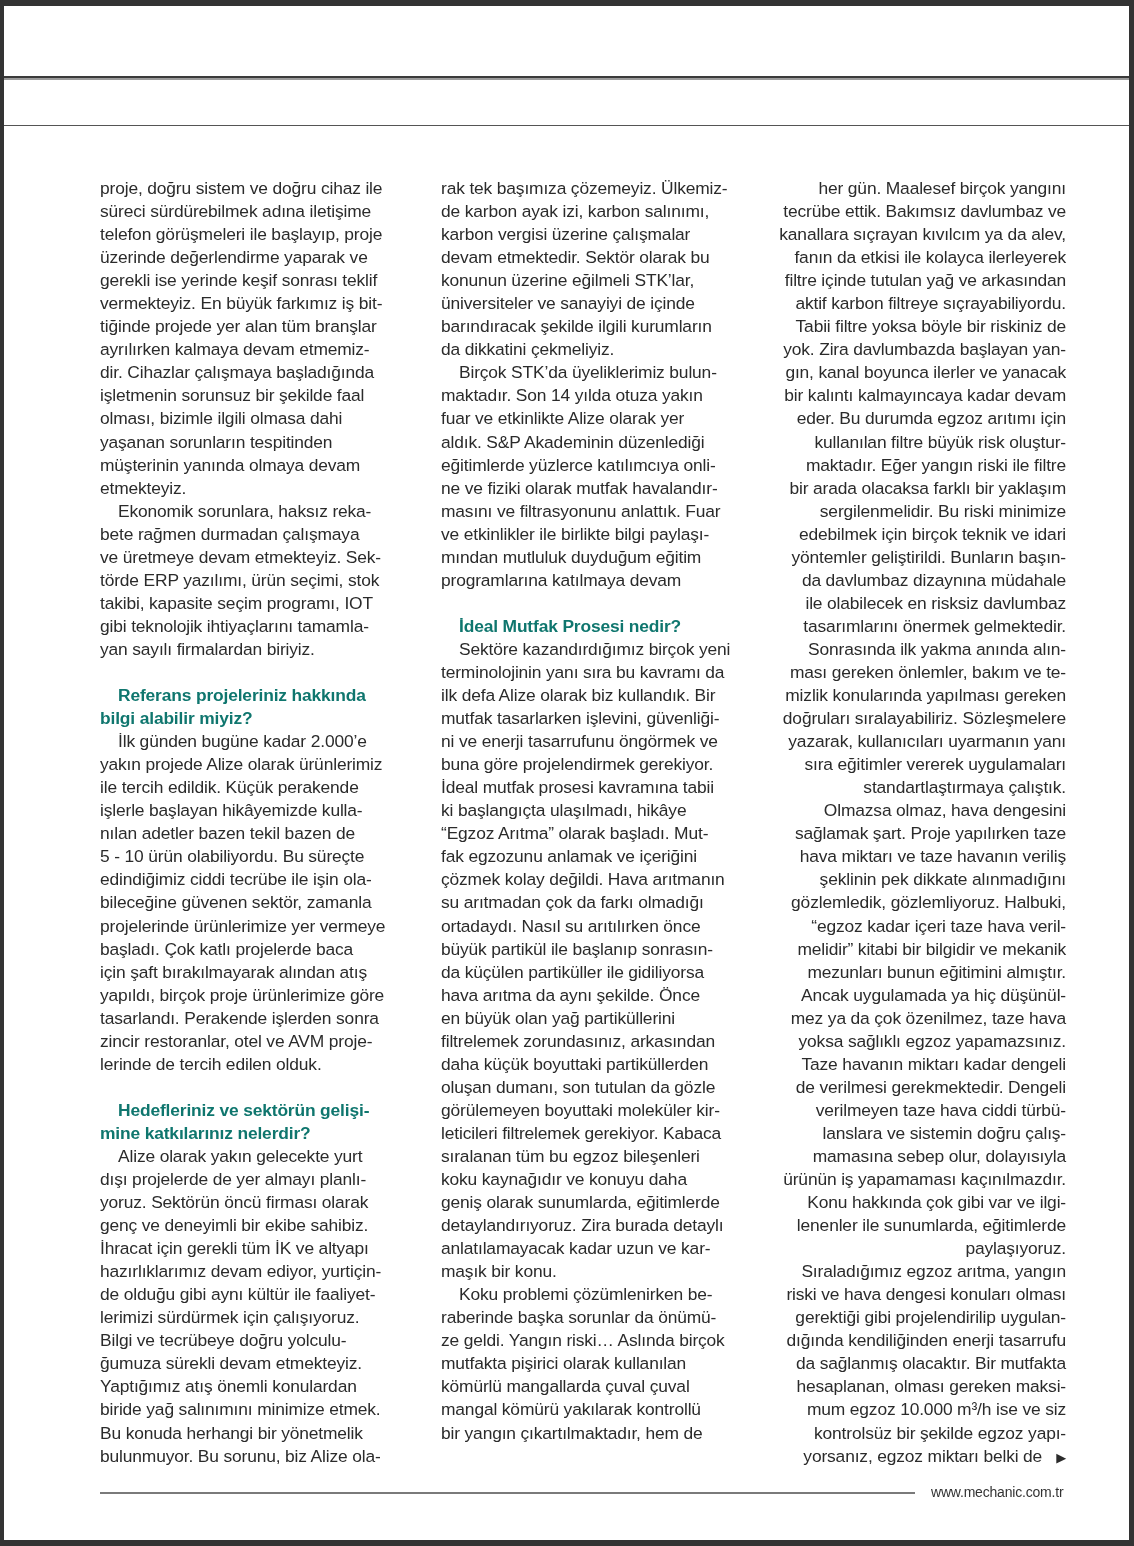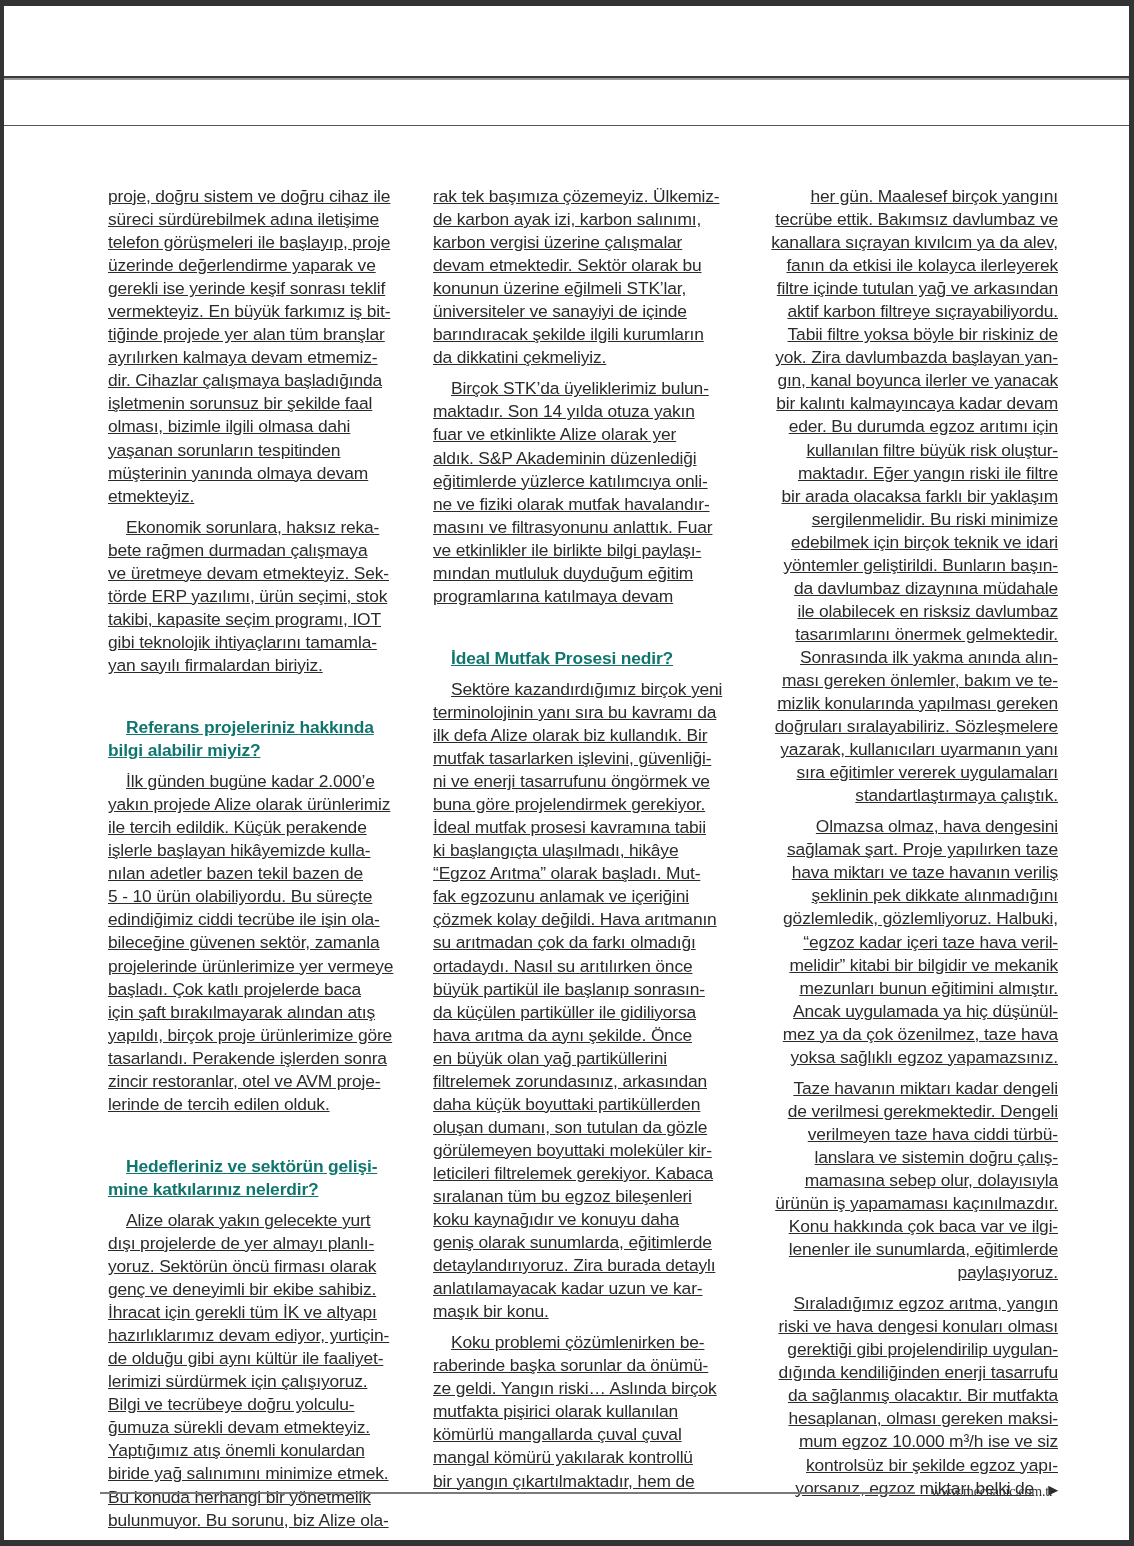--- a/index.html
+++ b/index.html
@@ -28,23 +28,23 @@
   .col {
     position: absolute;
     top: 171px;
     width: 304px;
     color: #2b2b2b;
     font-size: 17.4px;
     line-height: 23.05px;
     letter-spacing: -0.15px;
   }
   .col1 { left: 96px; }
-  .col2 { left: 421px; }
+  .col2 { left: 437px; }
   .col3 { left: 758px; text-align: right; }
-  .col p { margin: 8px; white-space: nowrap; text-decoration: underline; }
+  .col p { margin: 0; white-space: nowrap; }
   .col .line { display: block; white-space: nowrap; }
   .indent { padding-left: 18px; }
   .heading {
     font-weight: bold;
     color: #0f766e;
   }
   .spacer { height: 23.05px; }
   .arrow {
     display: inline-block;
     margin-left: 14px;
@@ -53,21 +53,21 @@
   }
   .footer-rule {
     position: absolute;
     left: 96px; top: 1486px;
     width: 815px; height: 0;
     border-top: 2px solid #7a7a7a;
   }
   .footer-url {
     position: absolute;
     left: 927px; top: 1478px;
-    font-family: Liberation Serif, serif;
+    font-family: Liberation Sans, sans-serif;
     font-size: 14px;
     color: #333333;
     letter-spacing: -0.2px;
   }
 </style>
 </head>
 <body>
 
 <div class="page">
   <div class="rule-top"></div>
@@ -253,21 +253,21 @@
         <span class="line"><span>mez ya da çok özenilmez, taze hava</span></span>
         <span class="line"><span>yoksa sağlıklı egzoz yapamazsınız.</span></span>
       </p>
       <p class="paragraph">
         <span class="line indent"><span>Taze havanın miktarı kadar dengeli</span></span>
         <span class="line"><span>de verilmesi gerekmektedir. Dengeli</span></span>
         <span class="line"><span>verilmeyen taze hava ciddi türbü-</span></span>
         <span class="line"><span>lanslara ve sistemin doğru çalış-</span></span>
         <span class="line"><span>mamasına sebep olur, dolayısıyla</span></span>
         <span class="line"><span>ürünün iş yapamaması kaçınılmazdır.</span></span>
-        <span class="line"><span>Konu hakkında çok baca var ve ilgi-</span></span>
+        <span class="line"><span>Konu hakkında çok gibi var ve ilgi-</span></span>
         <span class="line"><span>lenenler ile sunumlarda, eğitimlerde</span></span>
         <span class="line"><span>paylaşıyoruz.</span></span>
       </p>
       <p class="paragraph">
         <span class="line indent"><span>Sıraladığımız egzoz arıtma, yangın</span></span>
         <span class="line"><span>riski ve hava dengesi konuları olması</span></span>
         <span class="line"><span>gerektiği gibi projelendirilip uygulan-</span></span>
         <span class="line"><span>dığında kendiliğinden enerji tasarrufu</span></span>
         <span class="line"><span>da sağlanmış olacaktır. Bir mutfakta</span></span>
         <span class="line"><span>hesaplanan, olması gereken maksi-</span></span>

